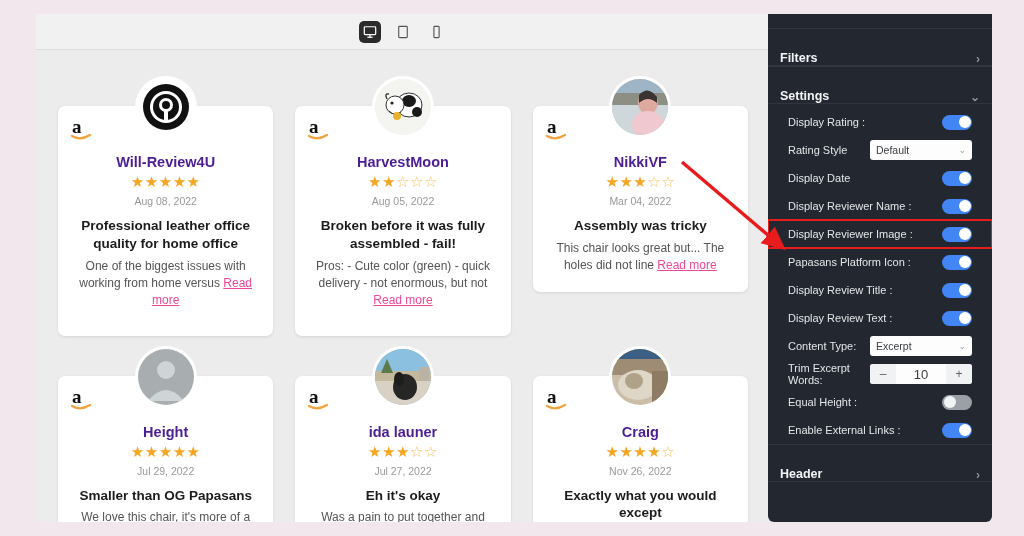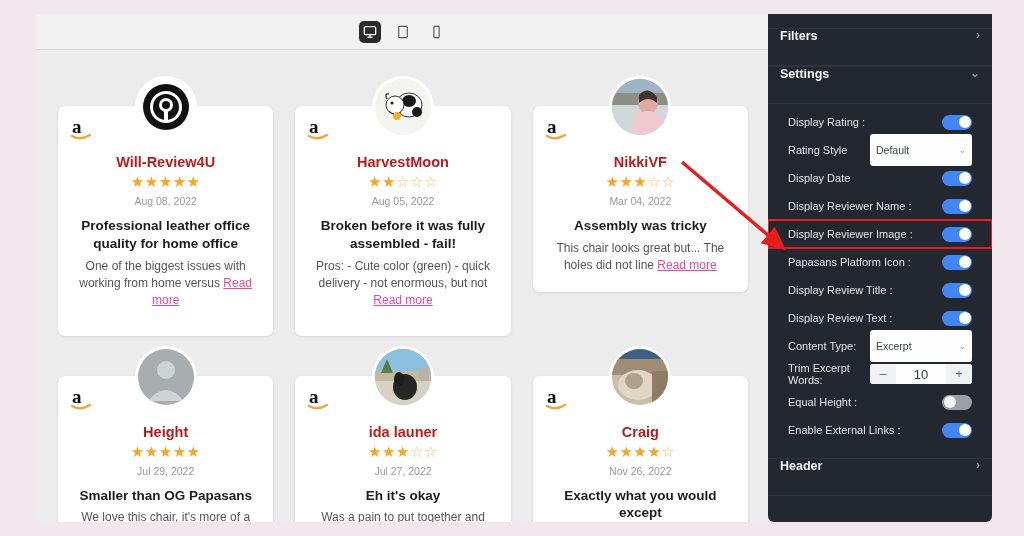--- a/index.html
+++ b/index.html
@@ -83,21 +83,21 @@
     position: absolute;
     left: 12px; top: 10px;
     width: 26px; height: 26px;
   }
 
   .card-body { padding-top: 34px; }
 
   .reviewer-name {
     font-size: 14.5px;
     font-weight: bold;
-    color: #b91c1c;
+    color: #4c1d95;
     line-height: 1.2;
   }
   .stars {
     margin-top: 3px;
     font-size: 15px;
     letter-spacing: 0.5px;
     line-height: 1.1;
     color: #f5a623;
     white-space: nowrap;
   }
@@ -131,21 +131,21 @@
     position: absolute;
     right: 32px; top: 14px;
     width: 224px; height: 508px;
     background: #232830;
     border-radius: 0 0 6px 6px;
     color: #e8eaed;
     overflow: hidden;
   }
   .panel-gap { height: 14px; background: #232830; }
   .accordion {
-    display: flex; align-items: flex-start; justify-content: space-between;
+    display: flex; align-items: flex-end; justify-content: space-between;
     padding: 0 12px;
     height: 38px;
     border-top: 1px solid #31363e;
     border-bottom: 1px solid #31363e;
     font-size: 12.5px;
     font-weight: bold;
     color: #f2f3f5;
   }
   .chev { color: #8d939c; font-size: 12px; line-height: 1; }
   .settings-list { padding: 4px 0 0 0; }
@@ -175,21 +175,21 @@
     content: "";
     position: absolute;
     top: 1.5px; right: 1.5px;
     width: 12px; height: 12px;
     border-radius: 50%;
     background: #fff;
   }
   .toggle.off::after { right: auto; left: 1.5px; background: #f1f3f4; }
 
   .select {
-    width: 102px; height: 32px;
+    width: 102px; height: 20px;
     background: #fdfdfd;
     border-radius: 3px;
     display: flex; align-items: center; justify-content: space-between;
     padding: 0 6px;
     font-size: 10.5px;
     color: #3c4043;
     flex: none;
   }
   .select .chev { color: #9aa0a6; font-size: 9px; }
 
@@ -523,21 +523,21 @@
       <div class="srow">
         <span>Equal Height :</span>
         <div class="toggle off"></div>
       </div>
       <div class="srow">
         <span>Enable External Links :</span>
         <div class="toggle"></div>
       </div>
     </div>
 
-  <div class="accordion" style="margin-top:14px;">
+  <div class="accordion" style="">
     <span>Header</span>
     <span class="chev">›</span>
   </div>
 </div>
 
 <svg class="arrow-svg" viewBox="0 0 120 100">
   <defs>
     <marker id="ah" markerWidth="7" markerHeight="7" refX="3.2" refY="3.2" orient="auto">
       <path d="M0,0 L7,3.2 L0,6.4 z" fill="#e81c1c"></path>
     </marker>

